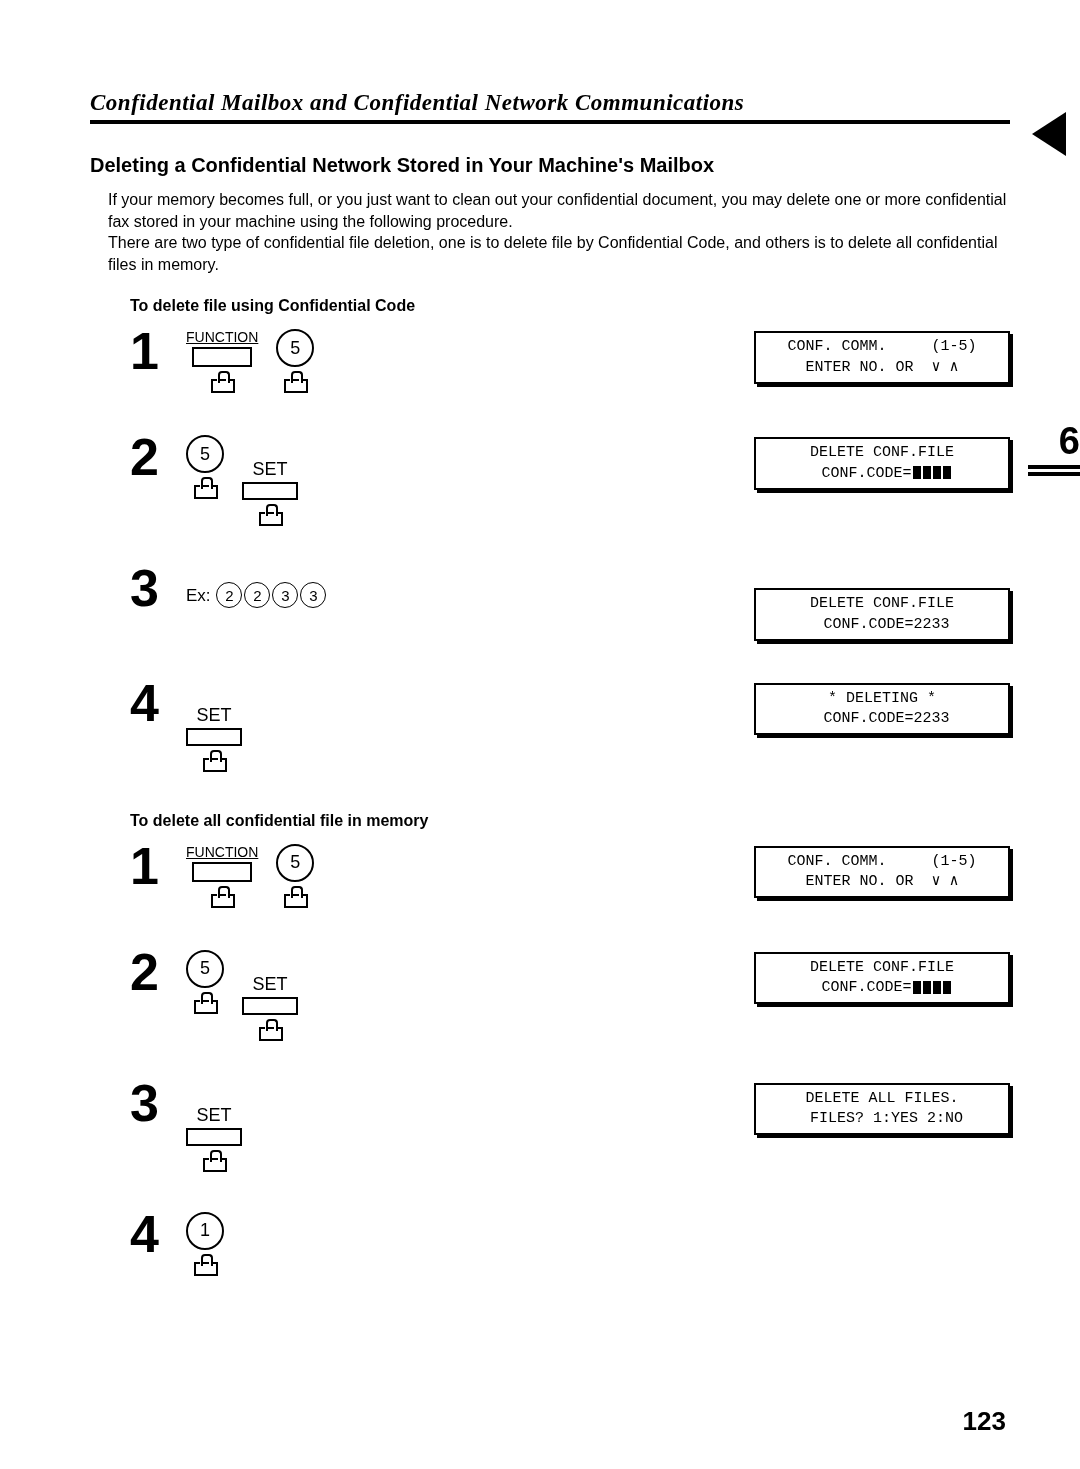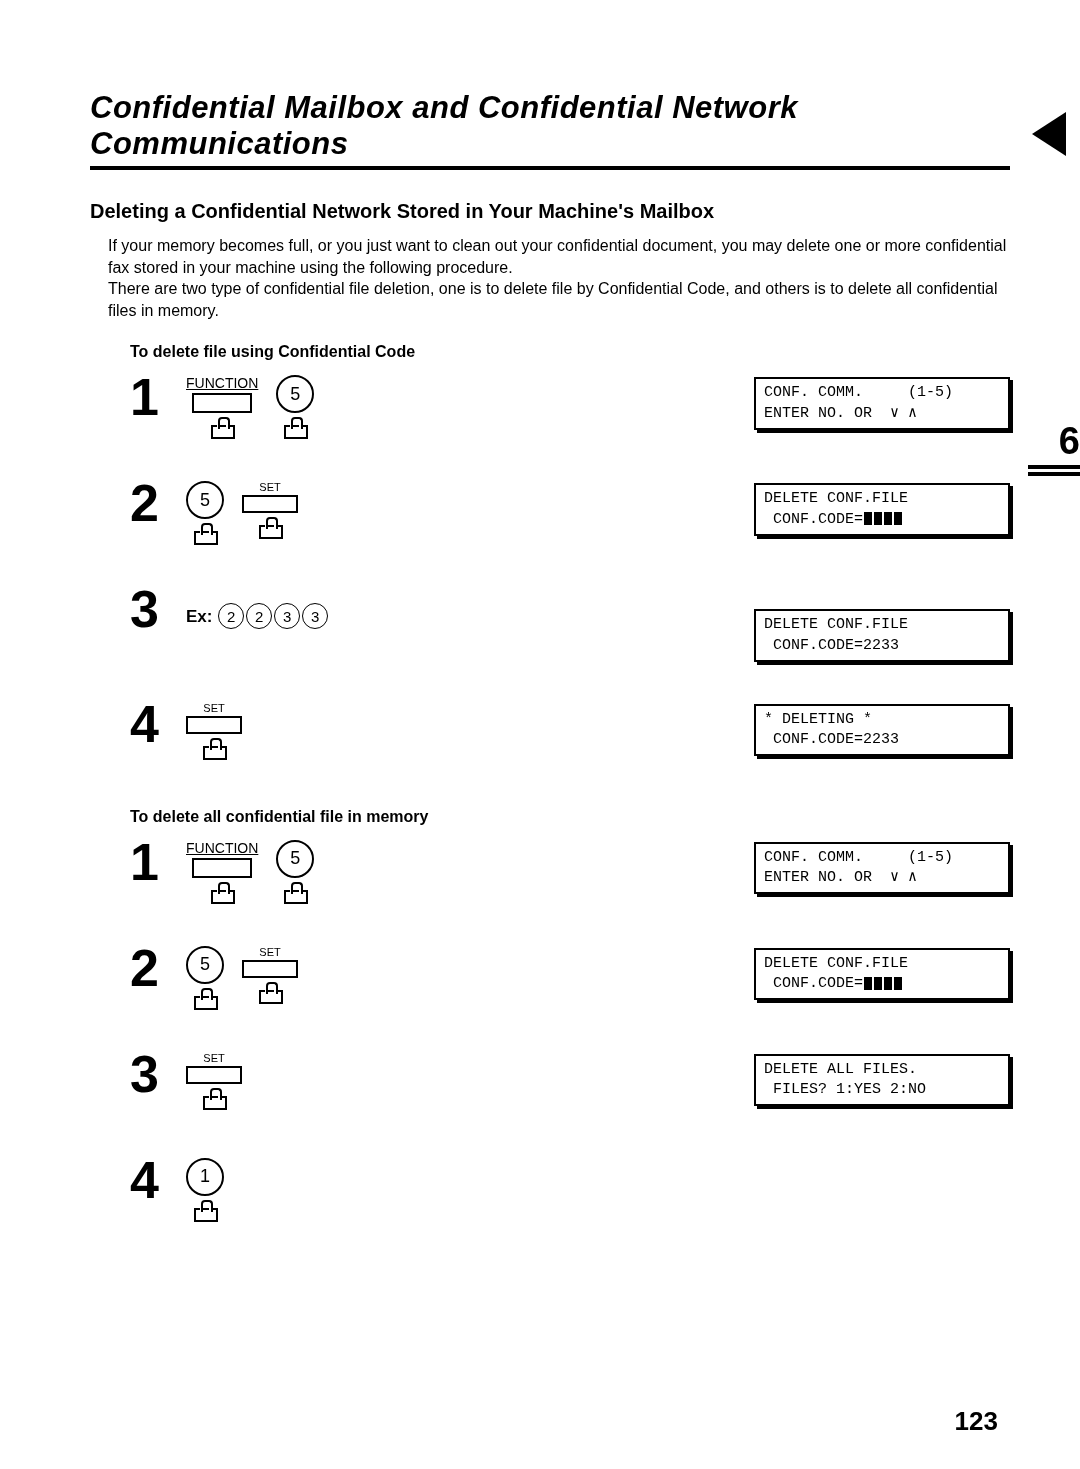--- a/index.html
+++ b/index.html
@@ -14,24 +14,25 @@
 }
 .page {
   padding: 90px 70px 40px 90px;
   position: relative;
 }
 .header {
   position: relative;
   margin-bottom: 30px;
 }
 .header-title {
-  font-size: 31px;
+  font-size: 23px;
   font-weight: bold;
   font-style: italic;
   letter-spacing: 0.5px;
+  font-family: Liberation Serif, serif;
 }
 .header-rule {
   border-bottom: 4px solid #000;
   margin-top: 4px;
 }
 .header-arrow {
   position: absolute;
   right: -56px;
   top: 22px;
   width: 0; height: 0;
@@ -83,21 +84,22 @@
   font-size: 14px;
   font-weight: 500;
 }
 .key-rect {
   width: 56px;
   height: 16px;
   border: 2px solid #000;
   margin: 2px auto 0 auto;
 }
 .key-set {
-  font-size: 11px;
+  font-size: 18px;
+  margin-top: 24px;
 }
 .key-set .key-rect {
   width: 52px;
   height: 14px;
 }
 .key-circle {
   width: 34px;
   height: 34px;
   border: 2px solid #000;
   border-radius: 50%;
@@ -130,21 +132,21 @@
   border: 2px solid #000;
   border-top: 2px dashed #000;
 }
 .step-text {
   font-size: 17px;
 }
 .ex-line {
   font-size: 17px;
   margin-top: 16px;
 }
-.ex-label { font-weight: bold; }
+.ex-label { font-weight: normal; }
 .ex-digit {
   display: inline-flex;
   width: 24px; height: 24px;
   border: 1.5px solid #000;
   border-radius: 50%;
   align-items: center;
   justify-content: center;
   font-size: 15px;
   margin: 0 1px;
 }
@@ -152,20 +154,21 @@
   margin-left: auto;
   width: 236px;
   border: 2px solid #000;
   box-shadow: 3px 3px 0 #000;
   font-family: "Courier New", monospace;
   font-size: 15px;
   padding: 4px 8px;
   line-height: 1.35;
   white-space: pre;
   margin-top: 6px;
+  text-align: center;
 }
 .chapter-tab {
   position: absolute;
   right: 0;
   top: 420px;
   text-align: right;
 }
 .chapter-tab .num {
   font-size: 38px;
   font-weight: bold;
@@ -174,21 +177,21 @@
   width: 52px;
   height: 4px;
   background: #000;
   margin-top: 2px;
 }
 .chapter-tab .bar2 {
   margin-top: 3px;
 }
 .page-num {
   position: absolute;
-  right: 82px;
+  right: 74px;
   bottom: 32px;
   font-size: 26px;
   font-weight: bold;
 }
 .conf-code-blocks {
   display: inline-block;
   letter-spacing: -1px;
 }
 .conf-code-blocks span {
   display:inline-block;

